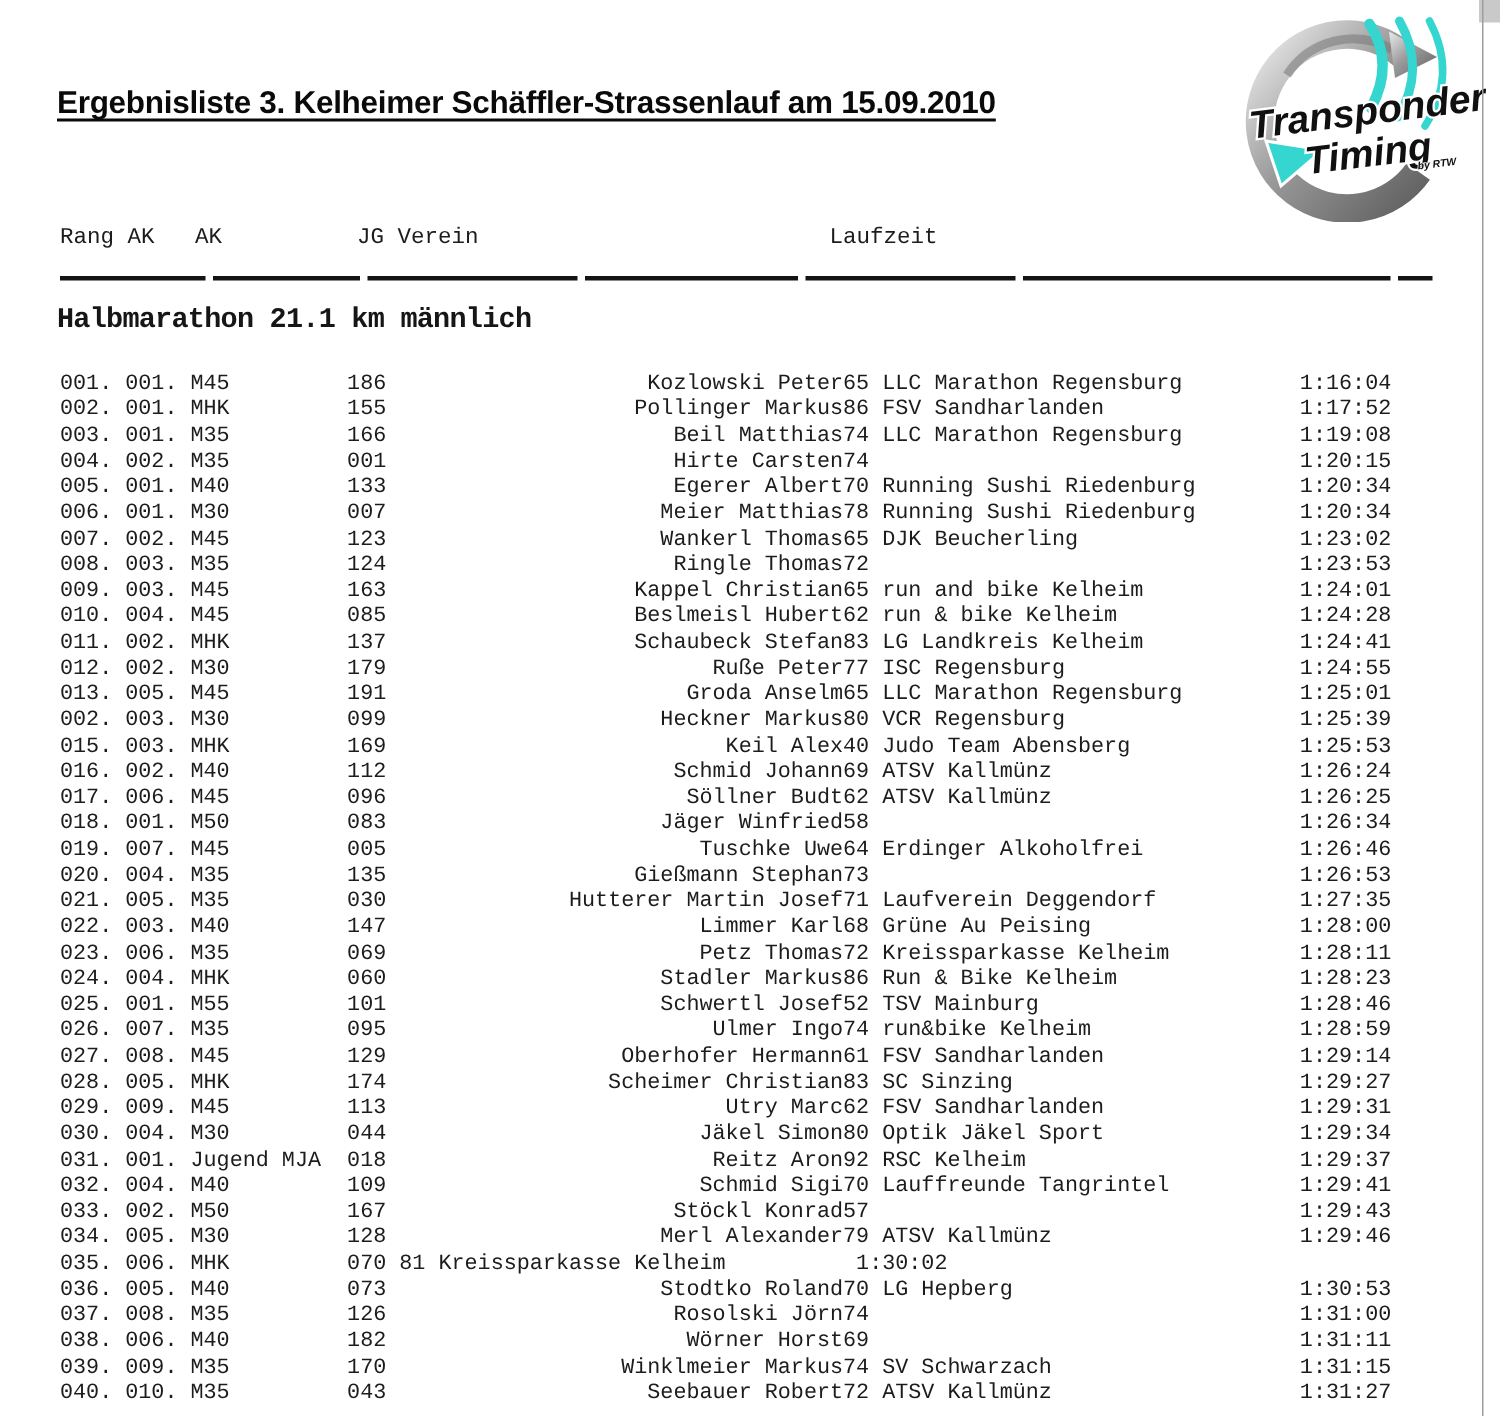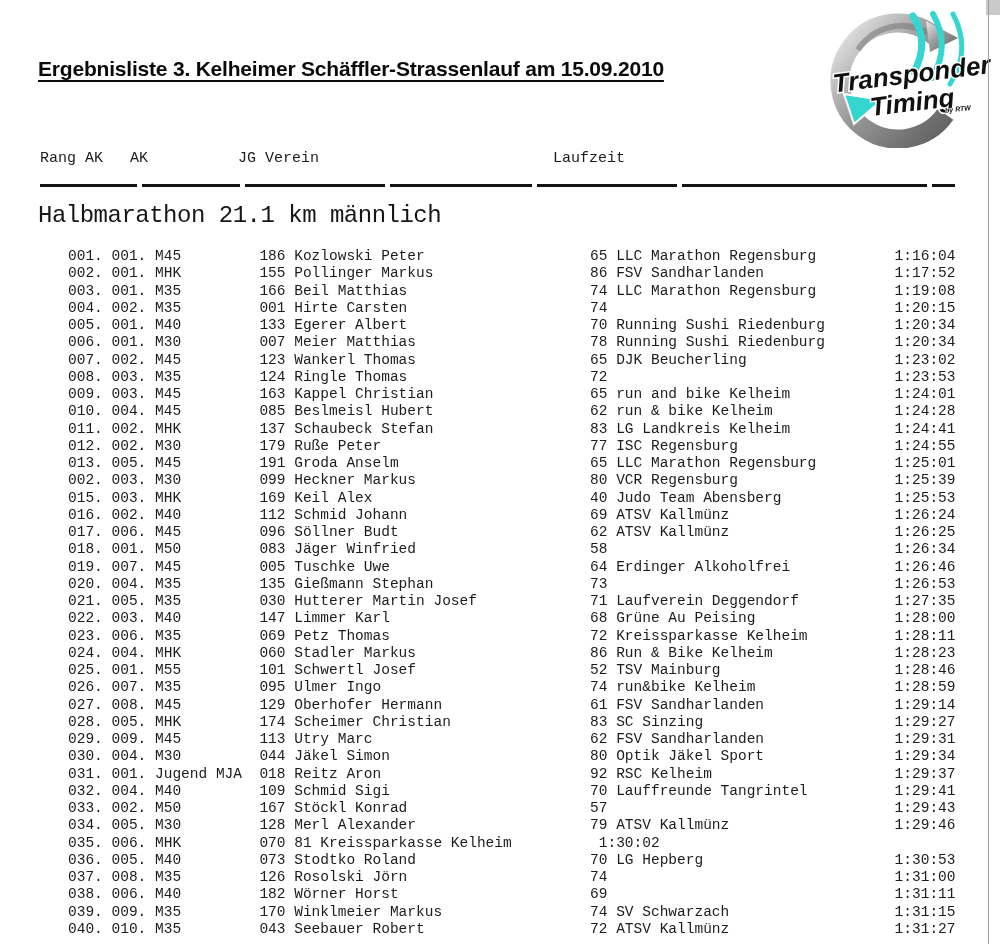--- a/index.html
+++ b/index.html
@@ -28,32 +28,32 @@
   .colheads .h3 { width: 38ch; } .colheads .h4 { width: 35ch; }
   .colheads .h5 { width: 8ch; }
   .rule { position: absolute; left: 40px; top: 184px; display: flex; gap: 5px; }
   .rule span { height: 3px; background: #141414; display: block; }
   .rule .s1 { width: 97px; } .rule .s2 { width: 98px; } .rule .s3 { width: 140px; }
   .rule .s4 { width: 142px; } .rule .s5 { width: 140px; } .rule .s6 { width: 245px; }
   .rule .s7 { width: 23px; }
   .section-title {
     position: absolute; left: 38px; top: 202px;
     font-family: "Liberation Mono", "DejaVu Sans Mono", monospace;
-    font-size: 24px; font-weight: normal; letter-spacing: -0.5px;
+    font-size: 19px; font-weight: bold; letter-spacing: -0.5px;
     color: #161616; white-space: nowrap;
   }
   .rows {
     position: absolute; left: 40px; top: 248px;
     font-family: "Liberation Mono", "DejaVu Sans Mono", monospace;
     font-size: 14.5px; line-height: 17.25px; color: #1c1c1c;
   }
-  .row { display: flex; white-space: pre; height: 17.25px; margin-left: 28px; }
+  .row { display: flex; white-space: pre; height: 17.25px; }
   .row span { flex: none; overflow: visible; }
   .c-rang { width: 5ch; } .c-akrank { width: 5ch; } .c-ak { width: 12ch; }
-  .c-snr { width: 4ch; } .c-name { width: 34ch; } .c-jg { width: 3ch; }
+  .c-snr { width: 4ch; } .c-name { width: 34ch; text-align: right; } .c-jg { width: 3ch; }
   .c-verein { width: 32ch; } .c-zeit { width: 7ch; }
   .edge-line { position: absolute; left: 988px; top: 0; width: 1px; height: 944px; background: #9e9e9e; }
   .edge-corner { position: absolute; left: 986px; top: 0; width: 14px; height: 15px; background: #c9c9c9; }
 </style>
 </head>
 <body>
 
 <div>
 
   <div class="page-title">Ergebnisliste 3. Kelheimer Schäffler-Strassenlauf am 15.09.2010</div>

